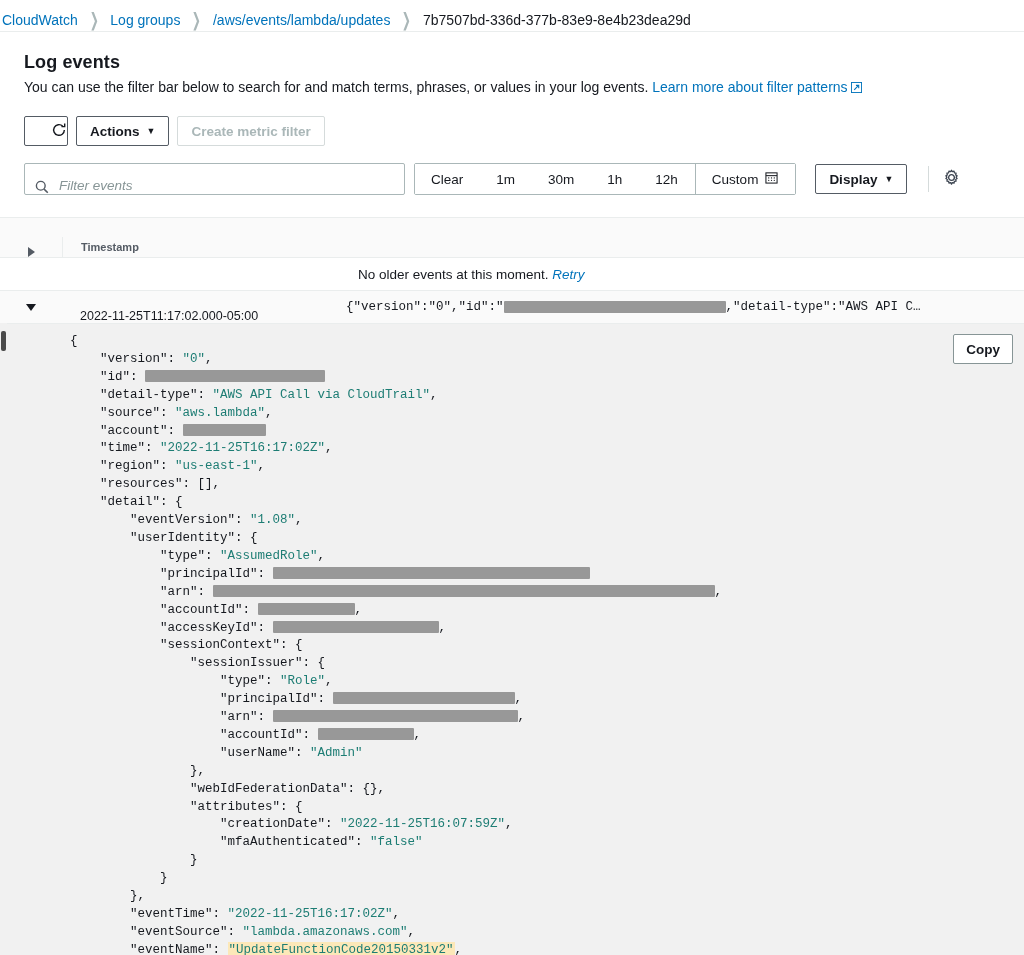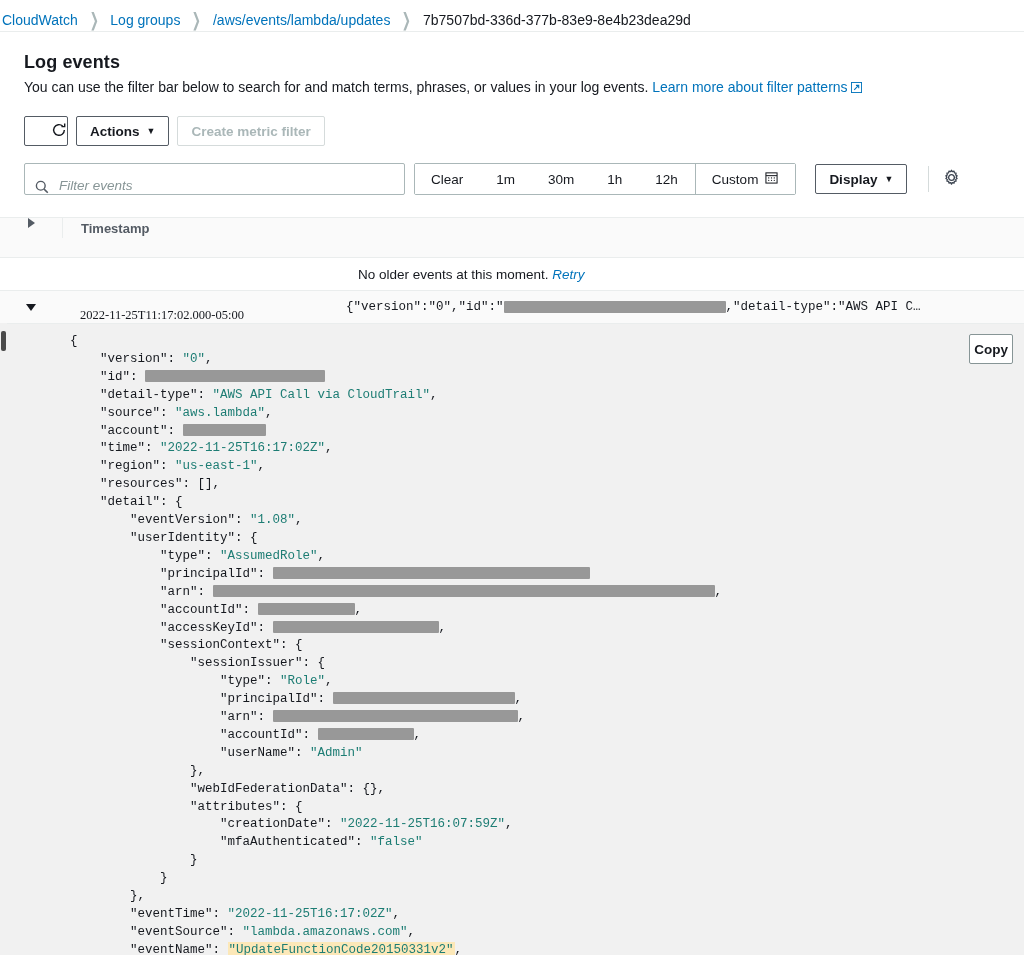--- a/index.html
+++ b/index.html
@@ -156,25 +156,25 @@
     height: 26px;
     display: flex;
     align-items: center;
     cursor: pointer;
   }
 
   
   .table-wrap { margin-top: 22px; border-top: 1px solid #eaeded; position: relative; }
   .thead {
     display: flex;
-    align-items: flex-start;
+    align-items: flex-end;
     height: 40px;
     background: #fafafa;
     border-bottom: 1px solid #eaeded;
-    font-size: 13px;
+    font-size: 11px;
     font-weight: bold;
     color: #545b64;
   }
   .col-exp { width: 62px; display: flex; align-items: center; justify-content: center; }
   .col-ts  { width: 276px; padding-left: 18px; border-left: 1px solid #eaeded; height: 20px; display:flex; align-items:center;}
   .col-msg { flex: 1; padding-left: 18px; border-left: 1px solid #eaeded; height: 20px; display:flex; align-items:center;}
 
   .tri {
     width: 0; height: 0;
     border-top: 5px solid transparent;
@@ -203,21 +203,21 @@
   .row-event {
     display: flex;
     align-items: center;
     height: 32px;
     background: #fafafa;
     font-size: 13px;
   }
   .row-event .c-exp { width: 62px; display:flex; align-items:center; justify-content:center; }
   .row-event .c-ts {
     width: 276px; padding-left: 18px;
-    font-family: Liberation Serif, serif;
+    font-family: Liberation Sans, sans-serif;
     font-size: 12.5px;
     color: #16191f;
     margin-top: 17px;
   }
   .row-event .c-msg {
     flex: 1; padding-left: 8px;
     font-family: "Liberation Mono", monospace;
     font-size: 12.5px;
     color: #16191f;
     white-space: nowrap;
@@ -231,21 +231,21 @@
     background: #f1f1f1;
     position: relative;
     padding: 10px 0 6px 0;
     min-height: 560px;
   }
   .copy-btn {
     position: absolute;
     right: 11px;
     top: 11px;
     height: 30px;
-    padding: 0 4px;
+    padding: 0 12px;
     border: 1px solid #879596;
     border-radius: 2px;
     background: #ffffff;
     font-size: 13.5px;
     font-weight: bold;
     color: #16191f;
     cursor: pointer;
     font-family: "Liberation Sans", sans-serif;
   }
   pre.json {

